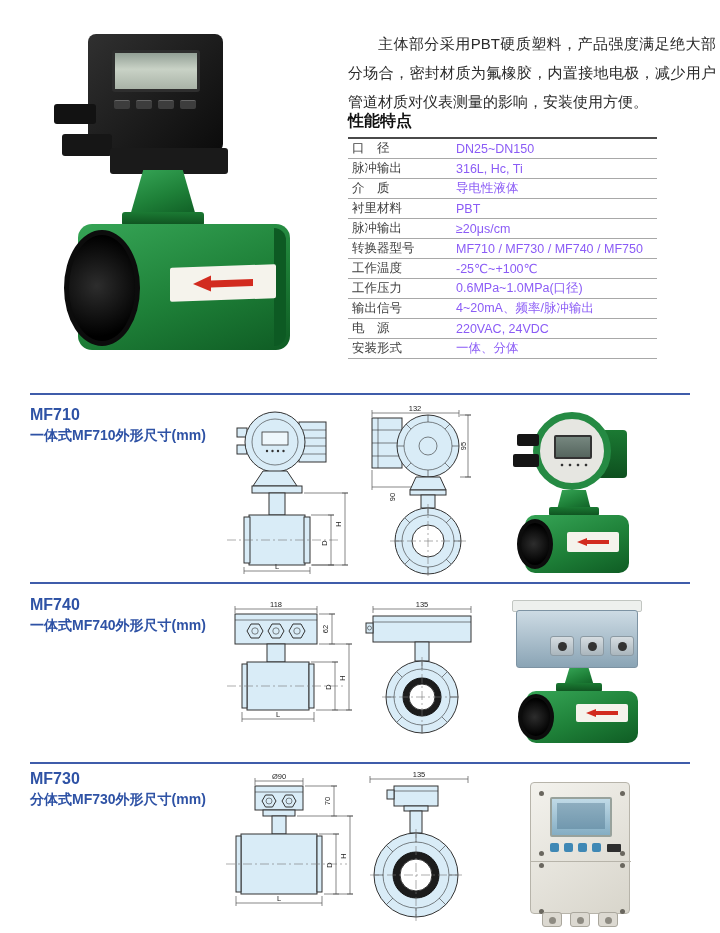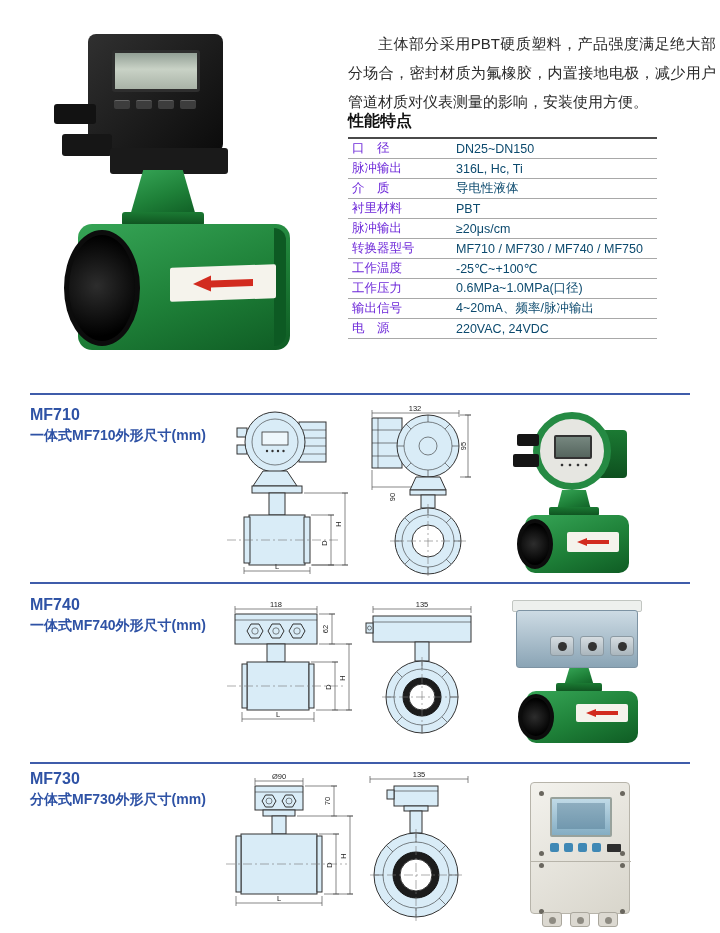--- a/index.html
+++ b/index.html
@@ -5,22 +5,22 @@
   html,body{margin:0;padding:0;background:#fff;}
   .page{position:relative;width:720px;height:933px;background:#fff;overflow:hidden;
         font-family:"Liberation Sans","DejaVu Sans",sans-serif;color:#222;}
 
   
   .intro{position:absolute;left:348px;top:14px;width:368px;font-size:15px;line-height:29px;
          text-indent:2em;text-align:justify;color:#2b2b2b;}
   .specs-title{position:absolute;left:348px;top:111px;font-size:16px;font-weight:bold;color:#111;margin:0;}
   .specs-table{position:absolute;left:348px;top:137px;width:309px;border-collapse:collapse;
                border-top:2px solid #4a4a4a;}
-  .specs-table td{font-size:12.5px;height:15px;padding:1px 0;border-bottom:1px solid #a8a8a8;color:#0c4a6e;}
-  .specs-table td.k{width:104px;padding-left:4px;color:#6d28d9;margin-top:8px;}
+  .specs-table td{font-size:12.5px;height:15px;padding:1px 0;border-bottom:1px solid #a8a8a8;color:#8b5cf6;}
+  .specs-table td.k{width:104px;padding-left:4px;color:#404040;margin-top:8px;}
 
   
   .divider{position:absolute;left:30px;width:660px;height:2px;background:#3f5caa;}
   .sec-head{position:absolute;left:30px;width:200px;font-weight:bold;}
   .model-name{font-size:16px;color:#2e52a5;margin:0 0 3px 0;}
   .model-sub{font-size:14px;color:#2e52a5;}
 
   
   .drw{position:absolute;}
   .drw .part{fill:#d9ecf7;stroke:#333;stroke-width:1;}
@@ -177,20 +177,24 @@
           <td>0.6MPa~1.0MPa(口径)</td>
         </tr>
       <tr>
           <td class="k">输出信号</td>
           <td>4~20mA、频率/脉冲输出</td>
         </tr>
       <tr>
           <td class="k">电　源</td>
           <td>220VAC, 24VDC</td>
         </tr>
+      <tr>
+          <td class="k">安装形式</td>
+          <td>一体、分体</td>
+        </tr>
     </tbody>
   </table>
 
   <div class="divider" style="top:393px"></div>
 
   <div class="sec-head" style="top:406px">
     <div class="model-name">MF710</div>
     <div class="model-sub">一体式MF710外形尺寸(mm)</div>
   </div>
 

